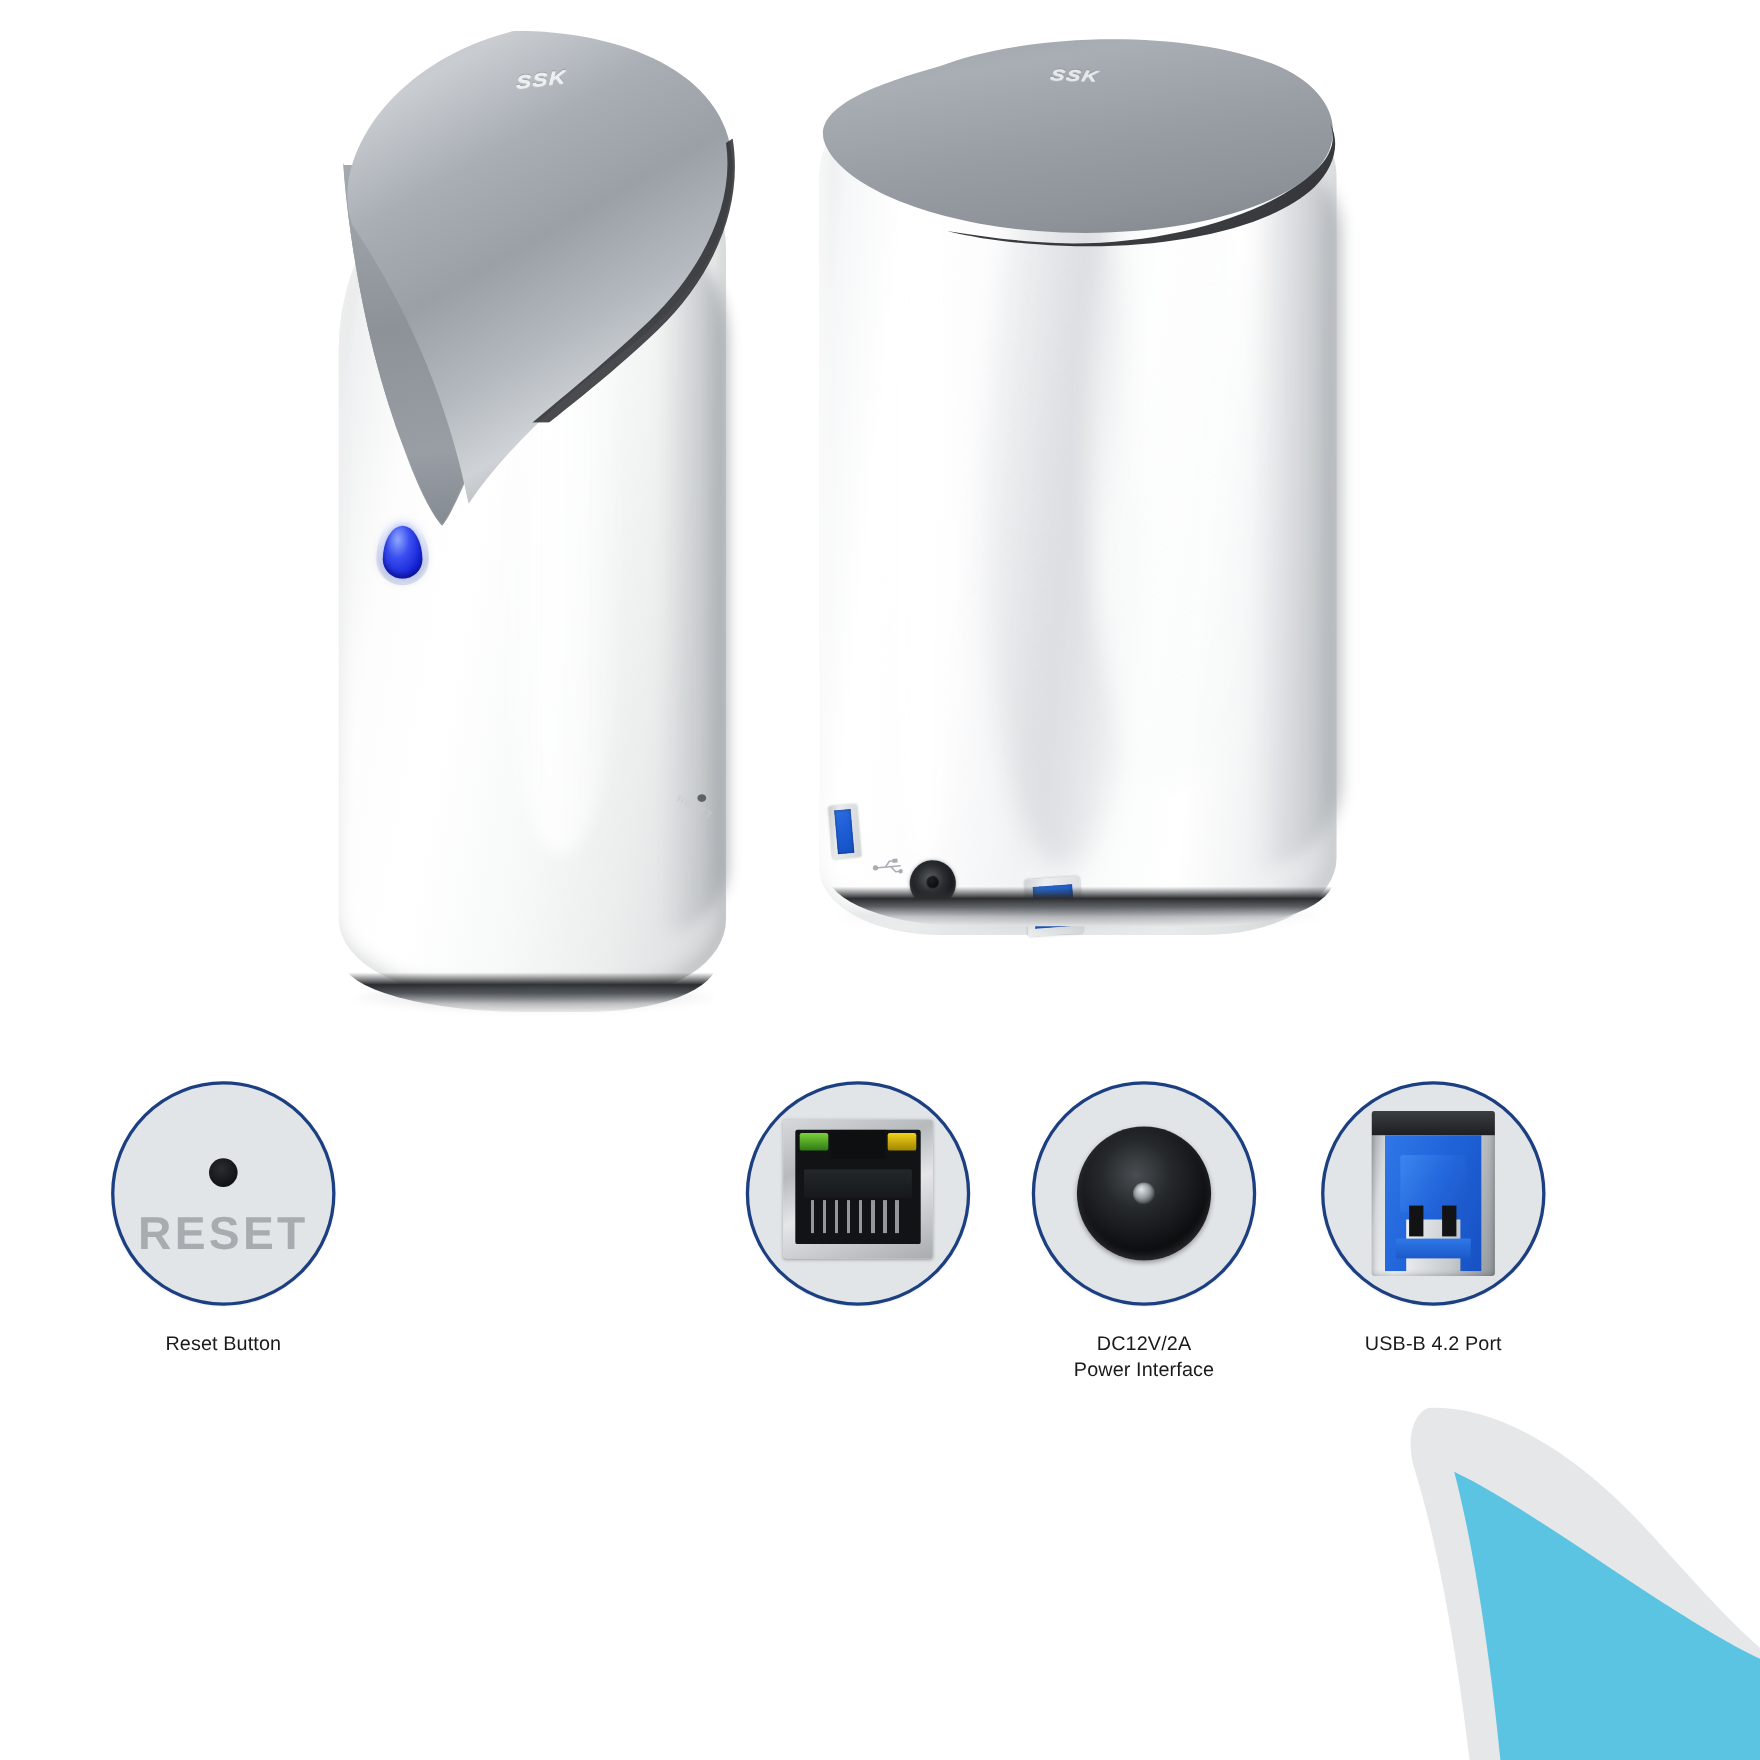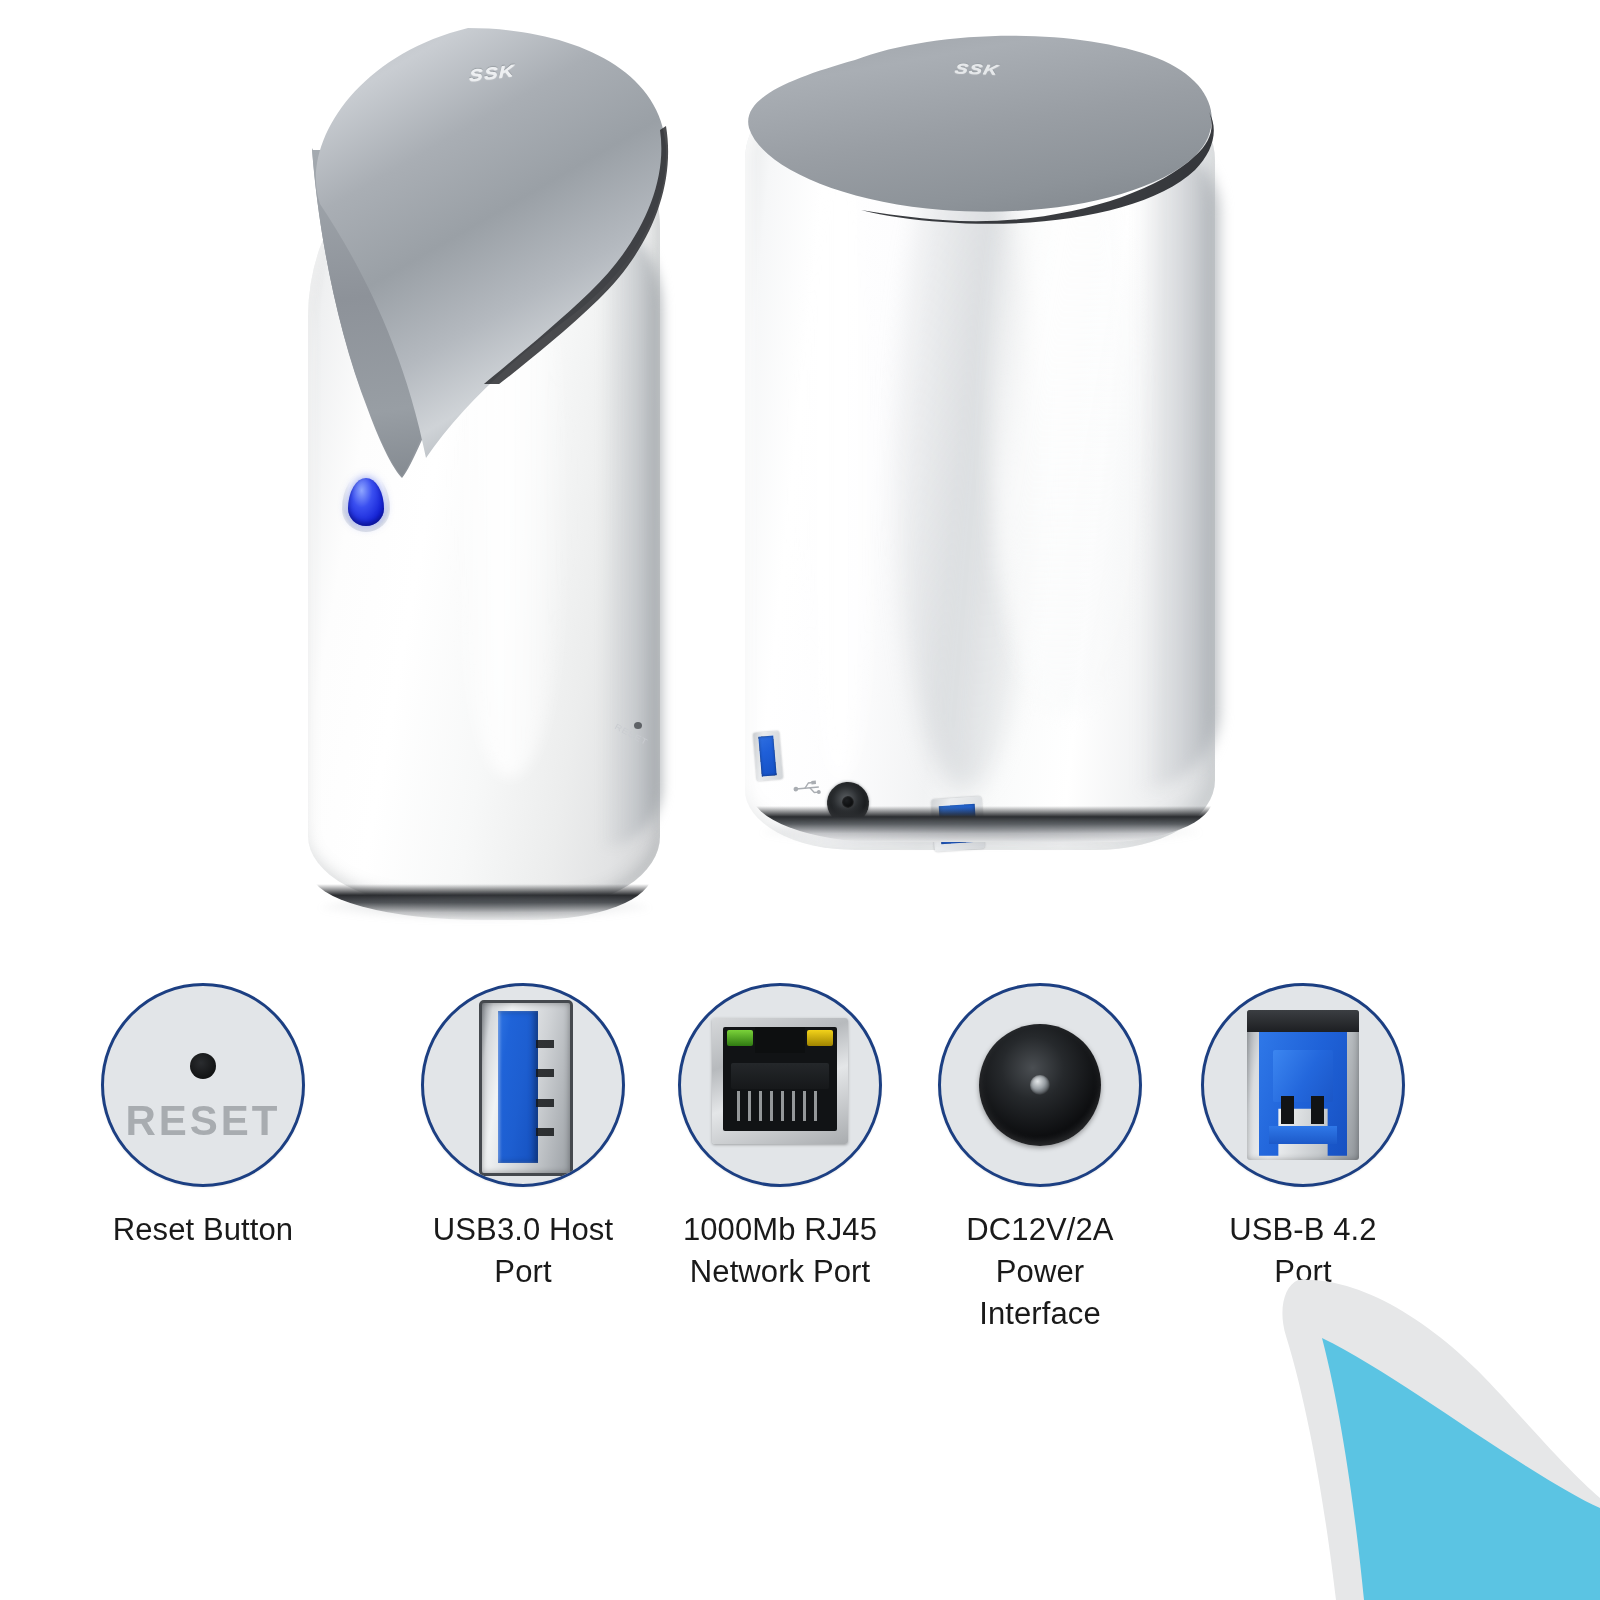--- a/index.html
+++ b/index.html
@@ -428,21 +428,21 @@
     height: 198px;
     margin: 8px auto 0;
     border-radius: 50%;
     border: 3px solid #1c3f82;
     background: #e2e5e8;
     overflow: hidden;
     box-shadow: 0 1px 2px rgba(0,0,0,.06);
   }
   .callout .caption {
     margin-top: 22px;
-    font-size: 31px;
+    font-size: 18px;
     line-height: 1.36;
     color: #1a1a1a;
     letter-spacing: .1px;
     white-space: pre-line;
   }
 
   
   .bub-reset { background: linear-gradient(160deg, #e6e8eb 0%, #dcdfe2 55%, #d3d6d9 100%); }
   .bub-reset .hole {
     position: absolute;
@@ -724,44 +724,33 @@
   <div class="callouts">
 
     <div class="callout" style="left:98px;">
       <div class="bubble bub-reset">
         <div class="hole"></div>
         <div class="word">RESET</div>
       </div>
       <div class="caption">Reset Button</div>
     </div>
 
-    <div class="callout" style="left:418px;">
-      <div class="bubble bub-usba">
-        <div class="shell">
-          <div class="tongue"></div>
-          <div class="pins"></div>
-        </div>
-      </div>
-      <div class="caption">USB3.0 Host Port</div>
-    </div>
 
     <div class="callout" style="left:675px;">
       <div class="bubble bub-rj45">
         <div class="frame">
           <div class="cavity">
             <div class="led-g"></div>
             <div class="led-y"></div>
             <div class="clipnotch"></div>
             <div class="shelf"></div>
             <div class="contacts"></div>
           </div>
         </div>
       </div>
-      <div class="caption">1000Mb RJ45
-Network Port</div>
     </div>
 
     <div class="callout" style="left:935px;">
       <div class="bubble bub-dc">
         <div class="ring"></div>
       </div>
       <div class="caption">DC12V/2A
 Power Interface</div>
     </div>
 

